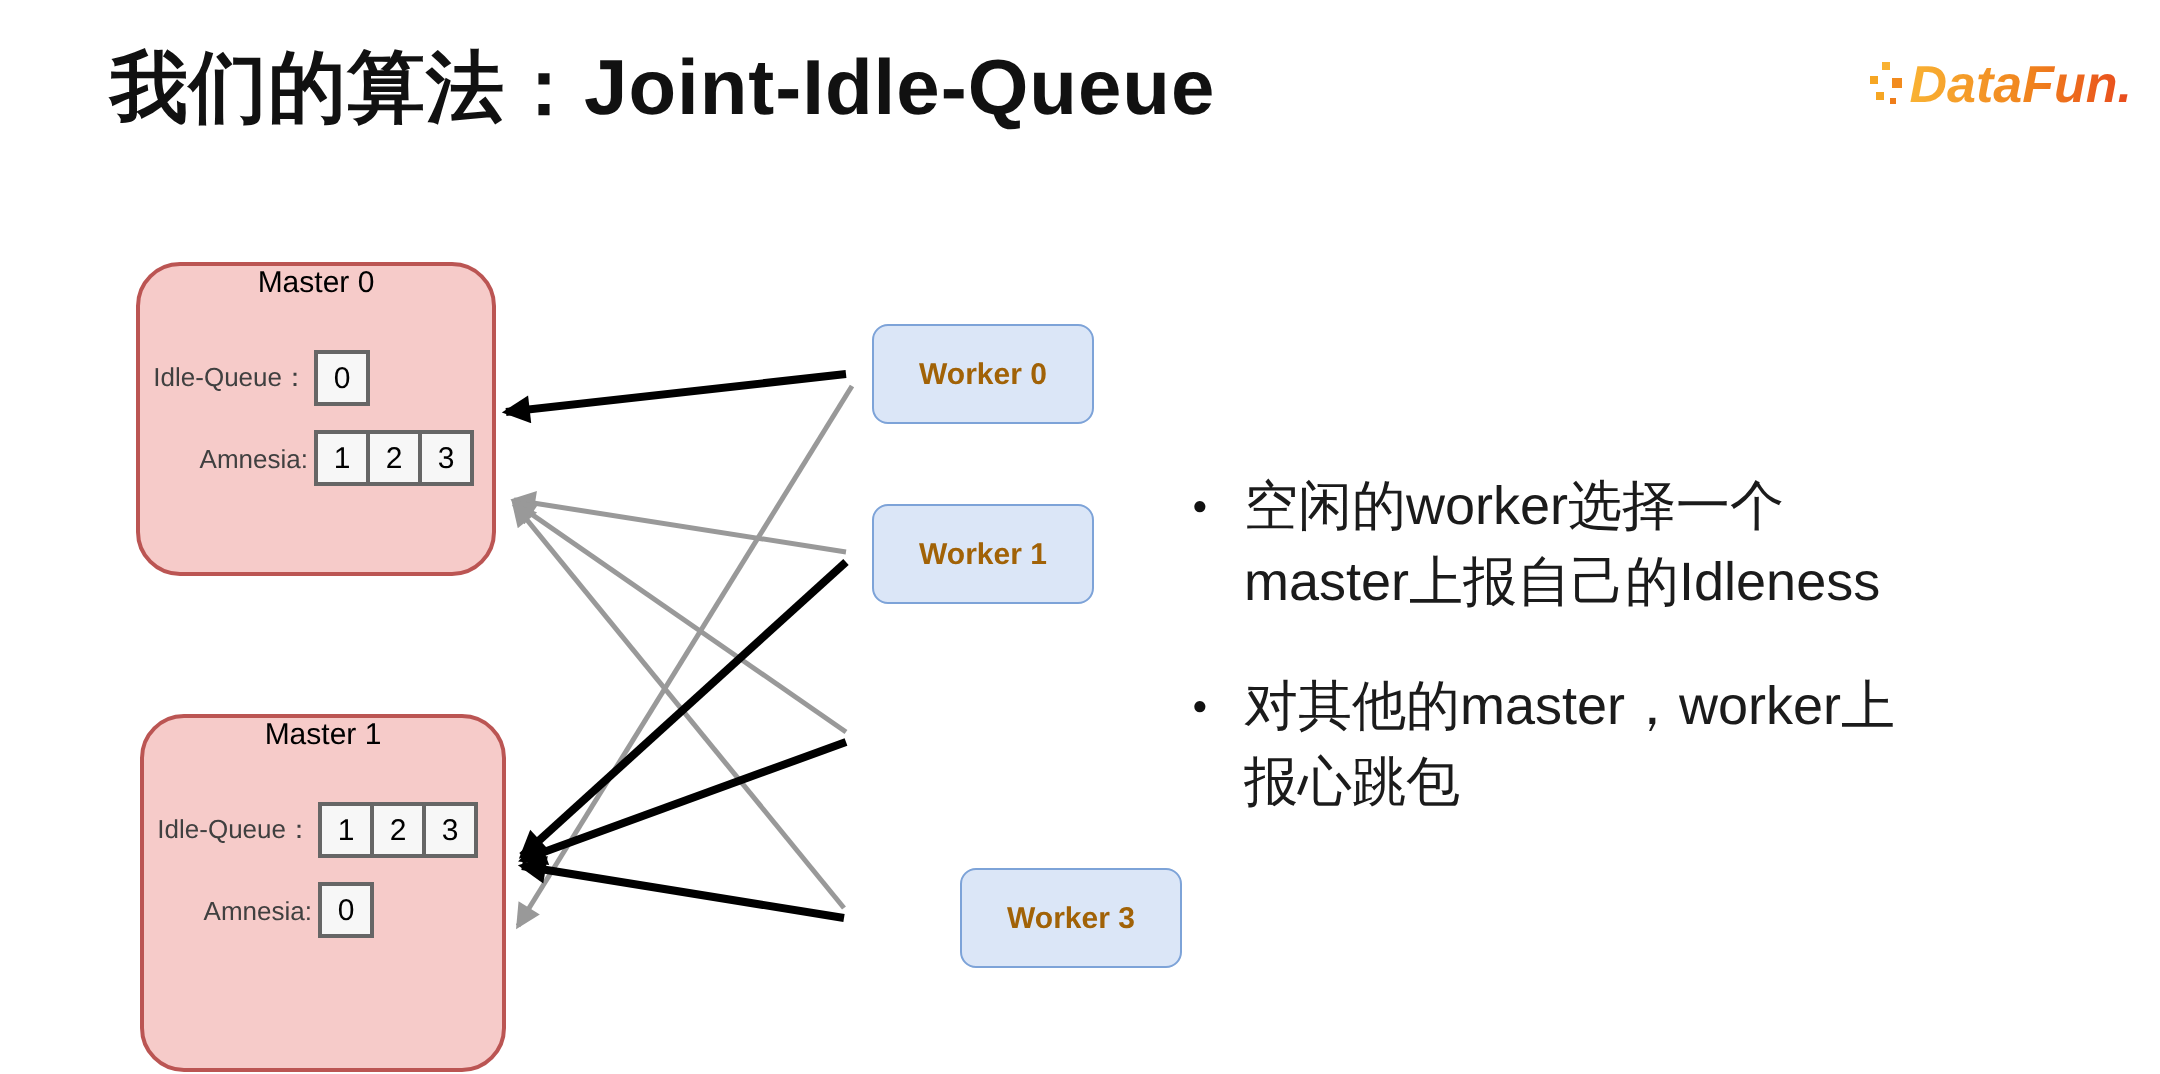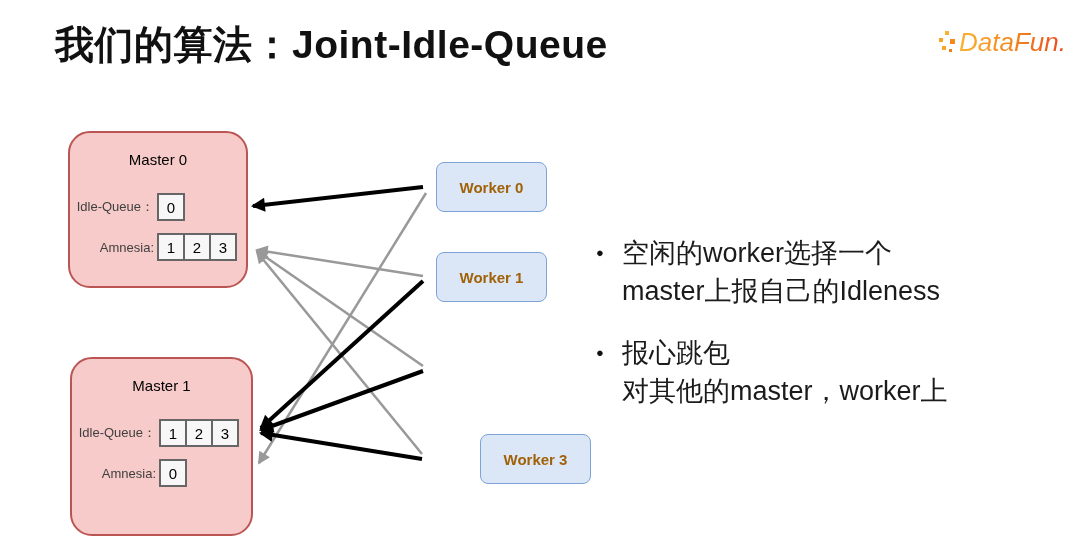--- a/index.html
+++ b/index.html
@@ -15,32 +15,32 @@
   .slide{position:relative;width:1080px;height:537px;background:#fff;}
 
   
   .page-title{position:absolute;left:55px;top:18px;font-size:39px;line-height:54px;
     font-weight:600;letter-spacing:.5px;color:#111;white-space:nowrap;}
 
   
   .logo{position:absolute;right:14px;top:24px;display:flex;align-items:center;height:36px;}
   .logo-px{position:relative;width:20px;height:32px;margin-right:1px;}
   .logo-px i{position:absolute;display:block;}
-  .logo-text{font-size:26px;font-weight:400;font-style:italic;letter-spacing:0px;
+  .logo-text{font-size:26px;font-weight:700;font-style:italic;letter-spacing:0px;
     background:linear-gradient(90deg,#f9b233 0%,#f0821d 55%,#e8491d 100%);
     -webkit-background-clip:text;background-clip:text;color:transparent;}
 
   
   svg.arrows{position:absolute;left:0;top:0;width:1080px;height:537px;pointer-events:none;}
   .edge-black{stroke:var(--arrow-black);stroke-width:4;}
   .edge-gray{stroke:var(--arrow-gray);stroke-width:2.5;}
 
   
   .master{position:absolute;background:var(--master-fill);border:2px solid var(--master-stroke);
-    border-radius:22px;padding-top:18px;}
+    border-radius:22px;}
   .master-title{text-align:center;font-size:15px;line-height:18px;color:#000;}
   .mrow{display:flex;align-items:center;height:32px;margin-top:8px;}
   .mrow.first{margin-top:22px;}
   .mlabel{flex:none;width:84px;text-align:right;font-size:13px;color:#404040;
     margin-right:3px;white-space:nowrap;}
   .cells{display:flex;}
   .cell{width:28px;height:28px;border:2px solid var(--cell-stroke);background:var(--cell-fill);
     display:flex;align-items:center;justify-content:center;font-size:15px;color:#000;}
   .cell + .cell{margin-left:-2px;}
 
@@ -138,19 +138,19 @@
     <li class="bullet">
       <span class="bullet-dot">●</span>
       <div class="bullet-text">
         <div>空闲的worker选择一个</div>
         <div>master上报自己的Idleness</div>
       </div>
     </li>
     <li class="bullet">
       <span class="bullet-dot">●</span>
       <div class="bullet-text">
+        <div>对其他的master，worker上</div>
         <div>报心跳包</div>
-        <div>对其他的master，worker上</div>
       </div>
     </li>
   </ul>
 
 </div>
 
 </body></html>

